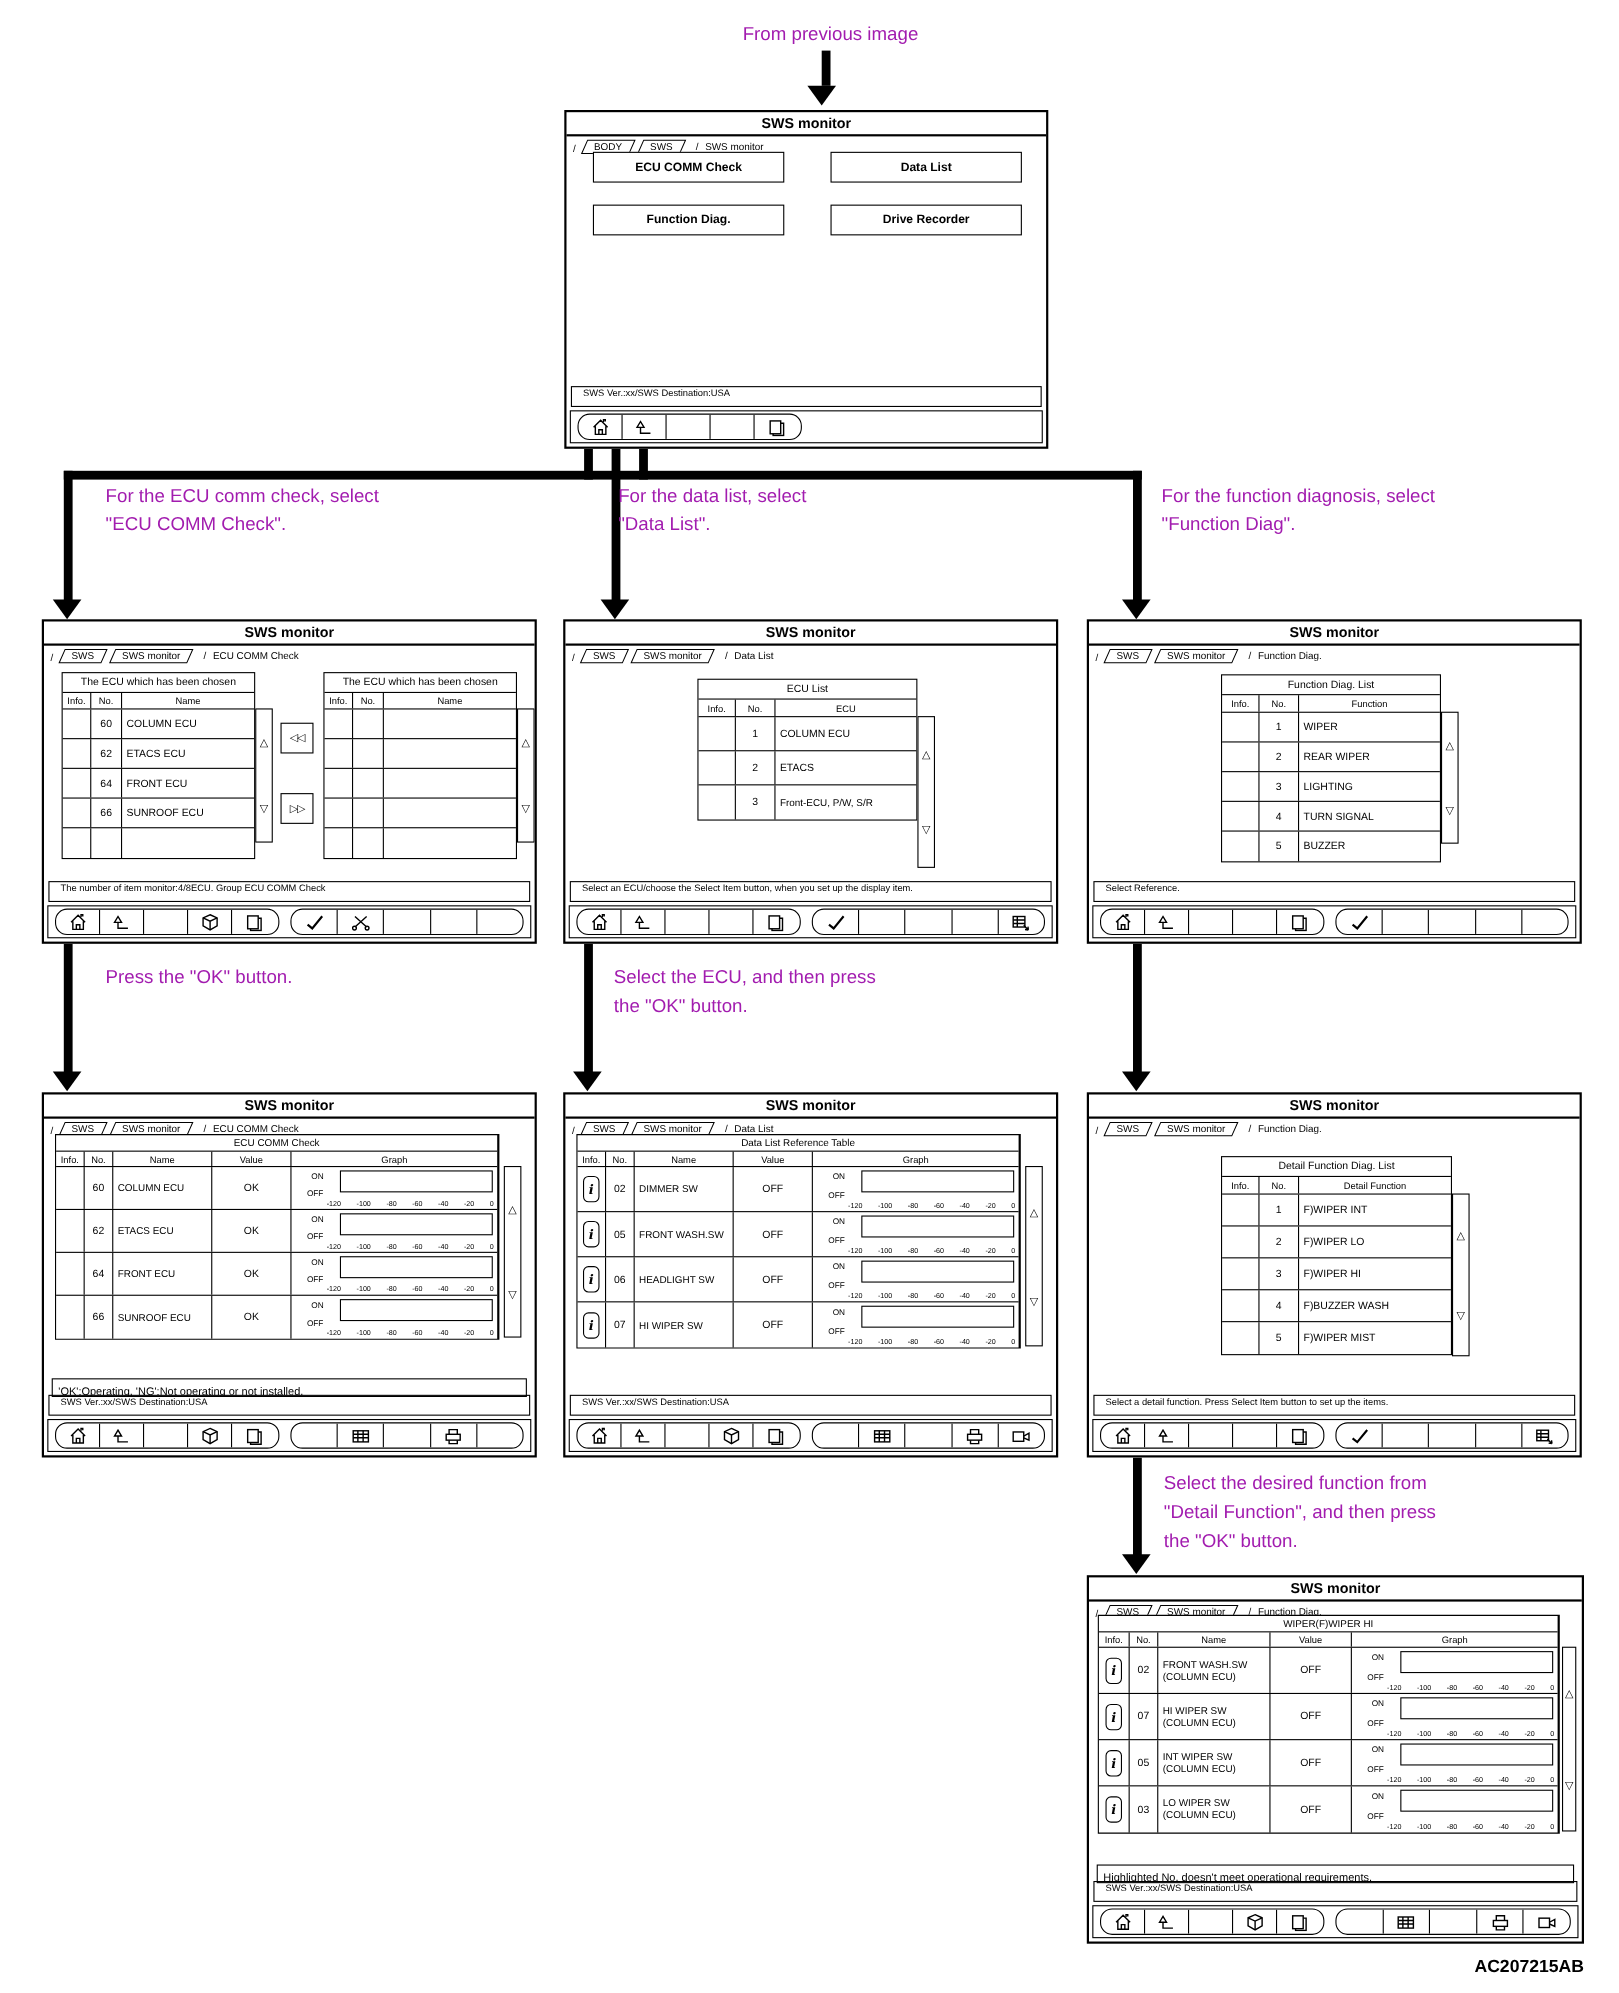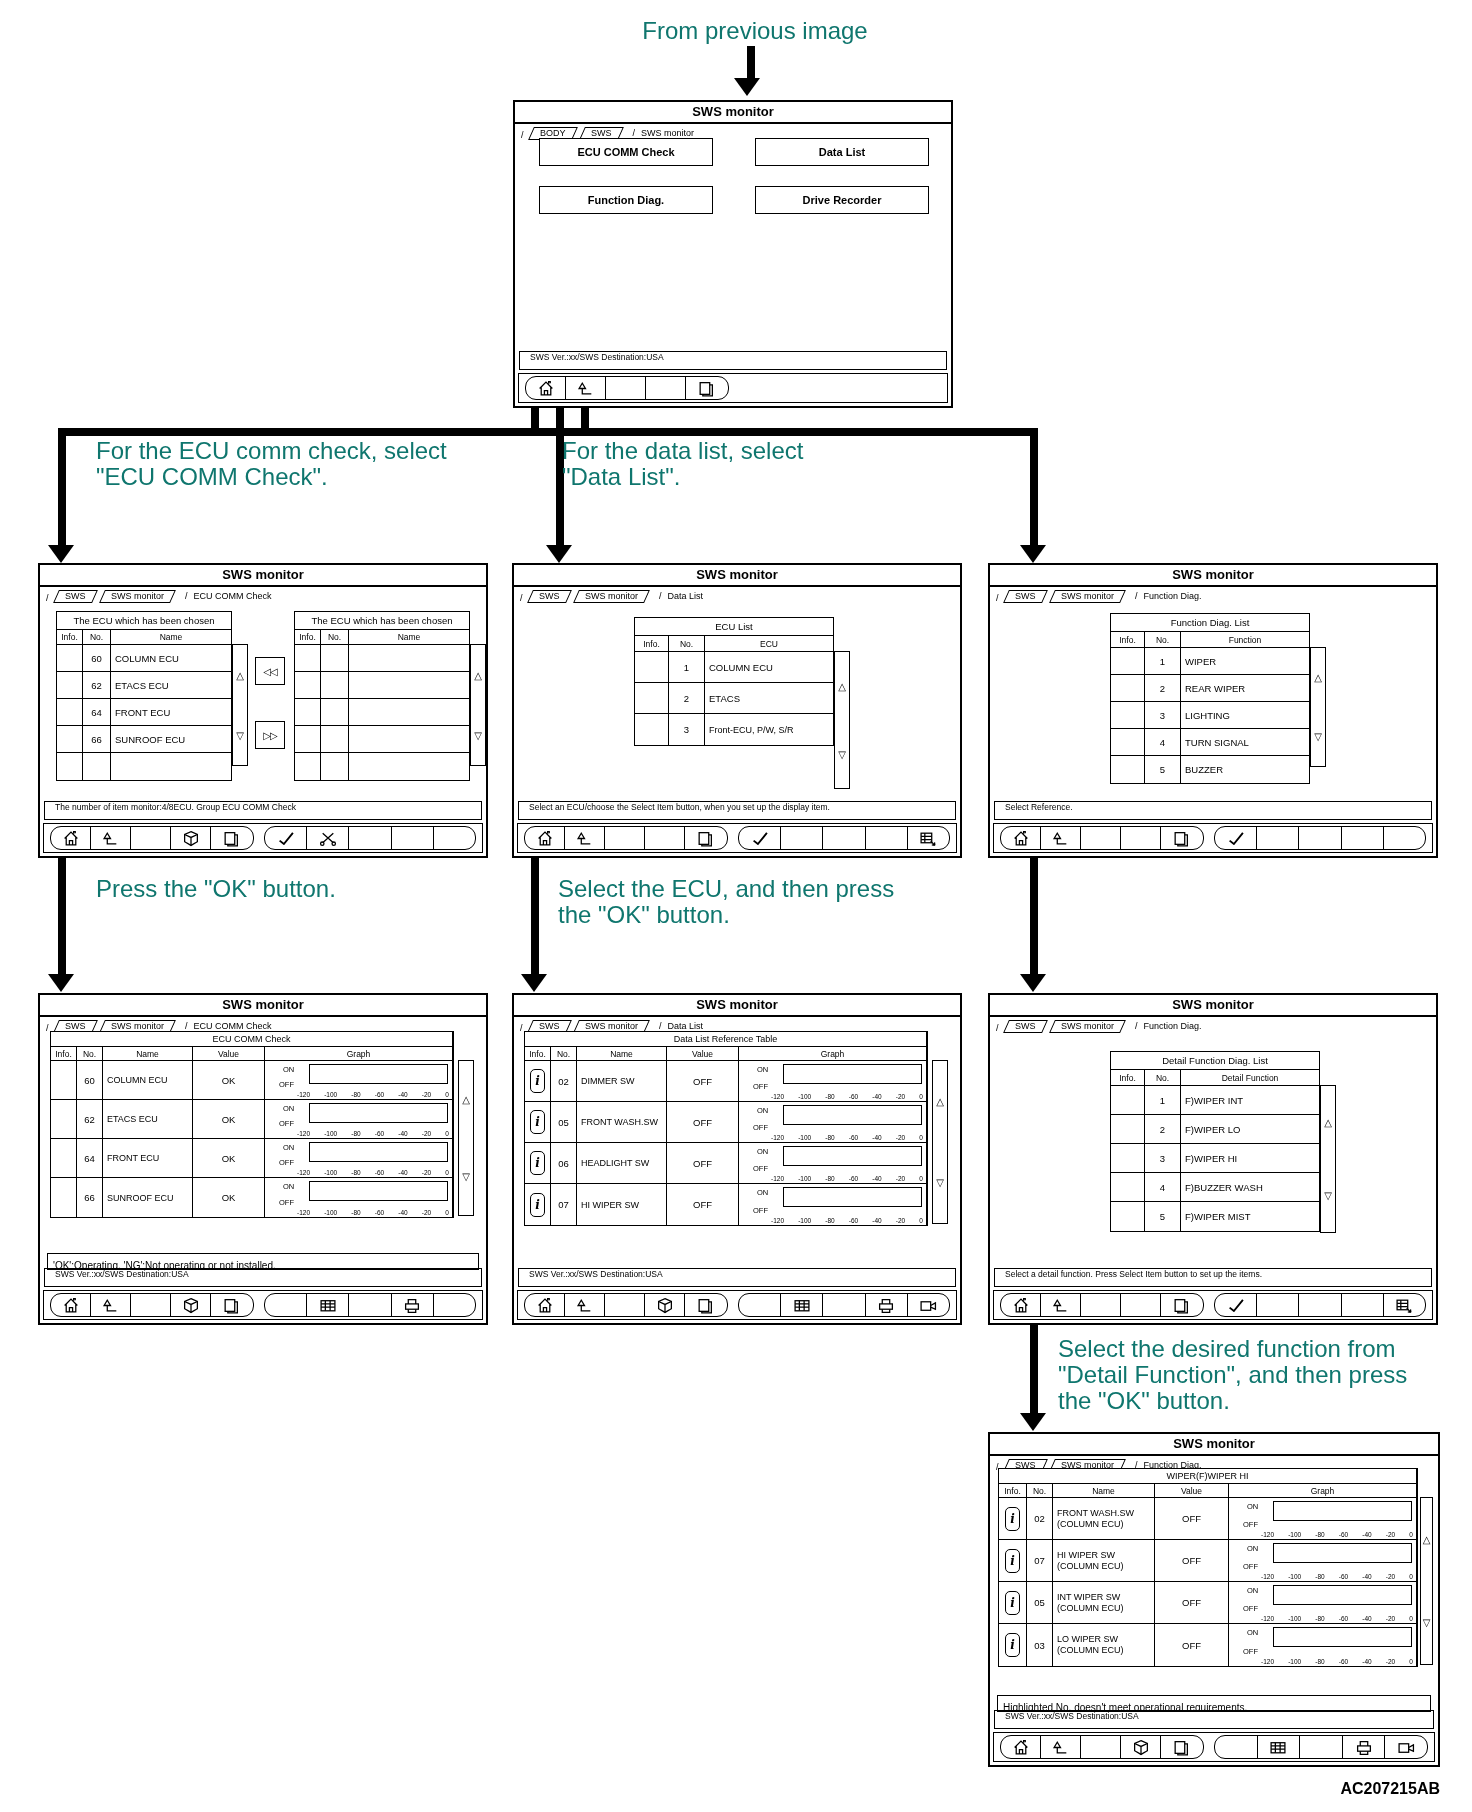--- a/index.html
+++ b/index.html
@@ -1,21 +1,21 @@
 <!DOCTYPE html>
 <html><head>
 <meta charset="utf-8">
 <style>
 *{box-sizing:border-box;margin:0;padding:0}
 html,body{background:#fff}
 body{font-family:"Liberation Sans",sans-serif;color:#000}
 .canvas{position:relative;width:1472px;height:1812px;background:#fff;overflow:hidden}
 
 
-.flowtext{position:absolute;font-size:24px;line-height:26px;white-space:pre-line;color:#0f766e}
+.flowtext{position:absolute;font-size:17px;line-height:26px;white-space:pre-line;color:#a21caf}
 .vline{position:absolute;width:8px;background:#000}
 .hline{position:absolute;height:8px;background:#000}
 .ahead{position:absolute;width:0;height:0;border-left:13px solid transparent;border-right:13px solid transparent;border-top:18px solid #000}
 .figcode{position:absolute;font-weight:bold;font-size:16px;text-align:right}
 
 
 .screen{position:absolute;border:2px solid #000;background:#fff}
 .titlebar{height:22px;border-bottom:2px solid #000;text-align:center;font-weight:bold;font-size:13px;line-height:20px}
 .tabrow{height:17px;display:flex;align-items:flex-end;padding:2px 0 1px 6px;font-size:9px}
 .tabrow::before{content:"/";margin-right:1px}
@@ -129,20 +129,22 @@
   <div class="vline" style="left:58px;top:428px;height:118px"></div>
   <div class="ahead" style="left:48px;top:545px"></div>
   <div class="ahead" style="left:546px;top:545px"></div>
   <div class="vline" style="left:1030px;top:428px;height:118px"></div>
   <div class="ahead" style="left:1020px;top:545px"></div>
 
   <div class="flowtext" style="left:96px;top:438px">For the ECU comm check, select
 "ECU COMM Check".</div>
   <div class="flowtext" style="left:562px;top:438px">For the data list, select
 "Data List".</div>
+  <div class="flowtext" style="left:1056px;top:438px">For the function diagnosis, select
+"Function Diag".</div>
 
   <div class="vline" style="left:58px;top:858px;height:118px"></div>
   <div class="ahead" style="left:48px;top:974px"></div>
   <div class="flowtext" style="left:96px;top:876px">Press the "OK" button.</div>
 
   <div class="vline" style="left:531px;top:858px;height:118px"></div>
   <div class="ahead" style="left:521px;top:974px"></div>
   <div class="flowtext" style="left:558px;top:876px">Select the ECU, and then press
 the "OK" button.</div>
 

